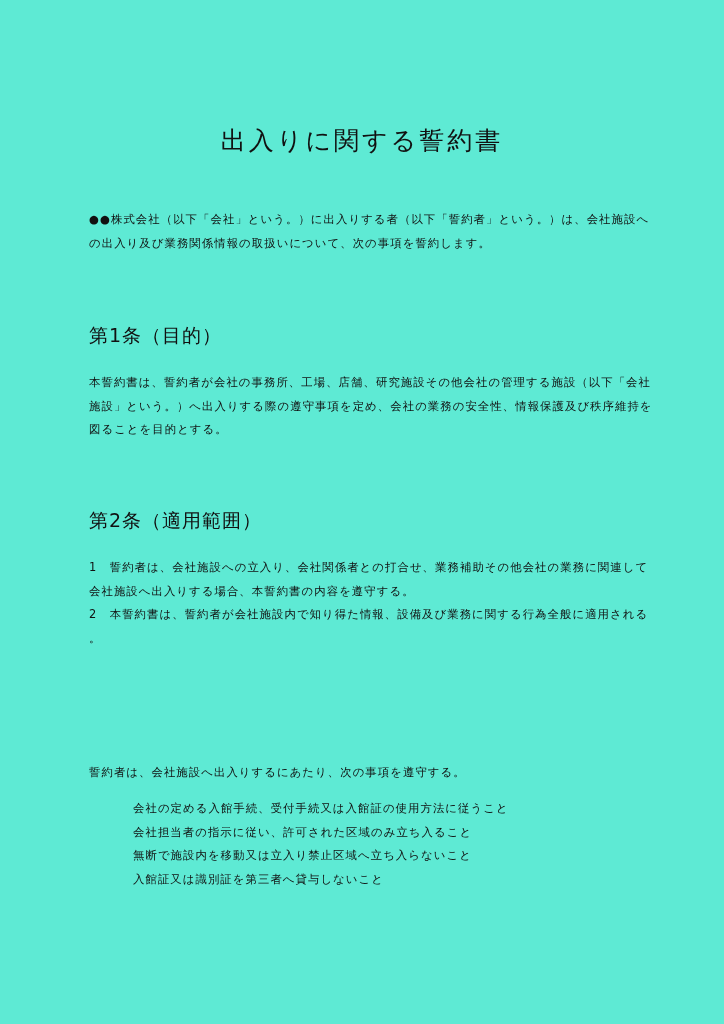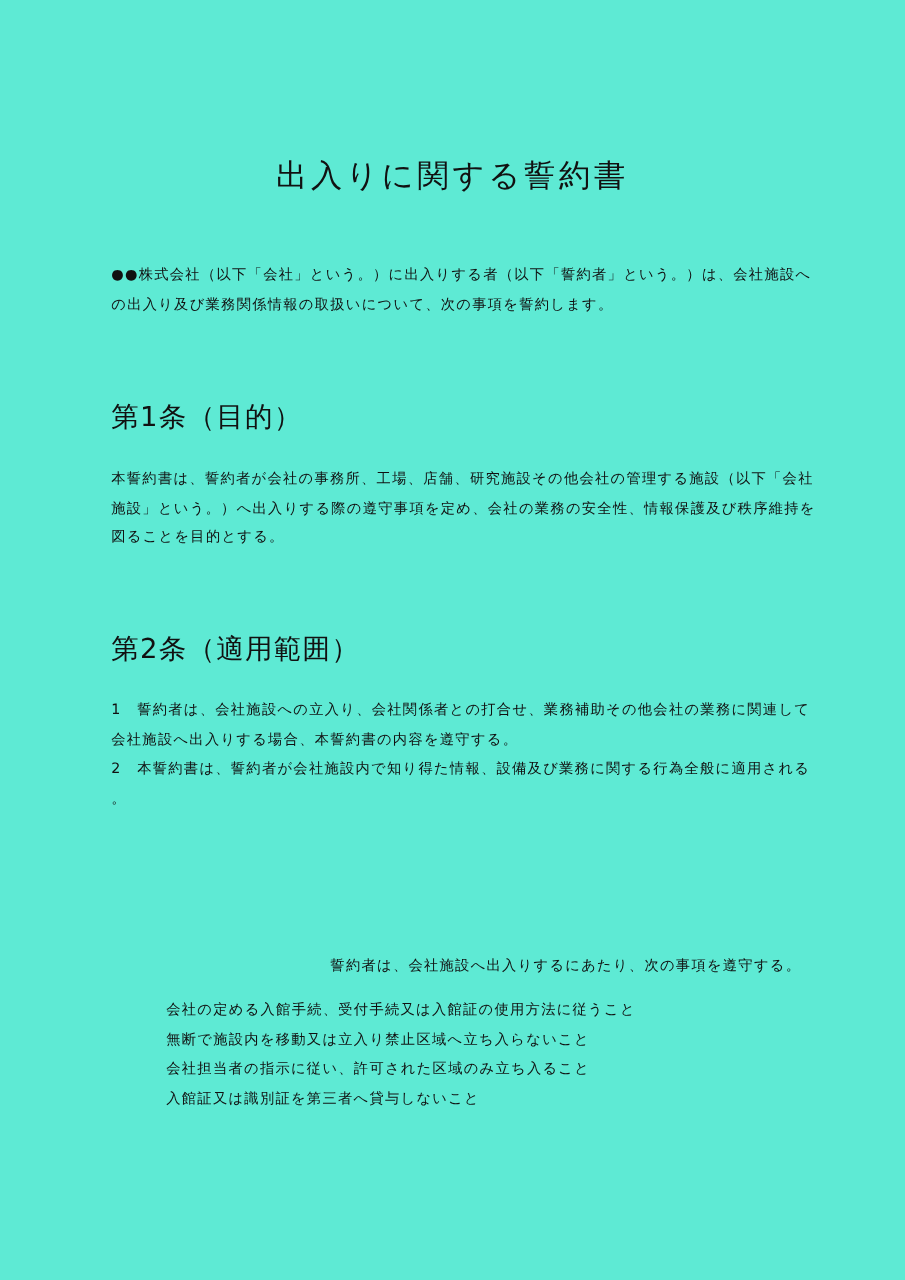--- a/index.html
+++ b/index.html
@@ -43,21 +43,21 @@
       color: #111;
       margin: 0;
     }
     .para .line {
       display: block;
       white-space: nowrap;
     }
     .heading {
       position: absolute;
       left: 89px;
-      font-size: 22px;
+      font-size: 19px;
       line-height: 28px;
       letter-spacing: 1px;
       color: #111;
       margin: 0;
       font-weight: normal;
       white-space: nowrap;
     }
     .list {
       position: absolute;
       left: 133px;
@@ -94,23 +94,23 @@
   </p>
 
   <h2 class="heading" style="top:506px;">第2条（適用範囲）</h2>
   <p class="para" style="top:556px;">
     <span class="line">1　誓約者は、会社施設への立入り、会社関係者との打合せ、業務補助その他会社の業務に関連して</span>
     <span class="line">会社施設へ出入りする場合、本誓約書の内容を遵守する。</span>
     <span class="line">2　本誓約書は、誓約者が会社施設内で知り得た情報、設備及び業務に関する行為全般に適用される</span>
     <span class="line">。</span>
   </p>
 
-  <p class="para" style="top:761px;text-align:right;">
+  <p class="para" style="top:761px;">
     <span class="line">誓約者は、会社施設へ出入りするにあたり、次の事項を遵守する。</span>
   </p>
   <ul class="list" style="top:798px;">
     <li>会社の定める入館手続、受付手続又は入館証の使用方法に従うこと</li>
+    <li>会社担当者の指示に従い、許可された区域のみ立ち入ること</li>
     <li>無断で施設内を移動又は立入り禁止区域へ立ち入らないこと</li>
-    <li>会社担当者の指示に従い、許可された区域のみ立ち入ること</li>
     <li>入館証又は識別証を第三者へ貸与しないこと</li>
   </ul>
 
 </div>
 
 </body></html>

